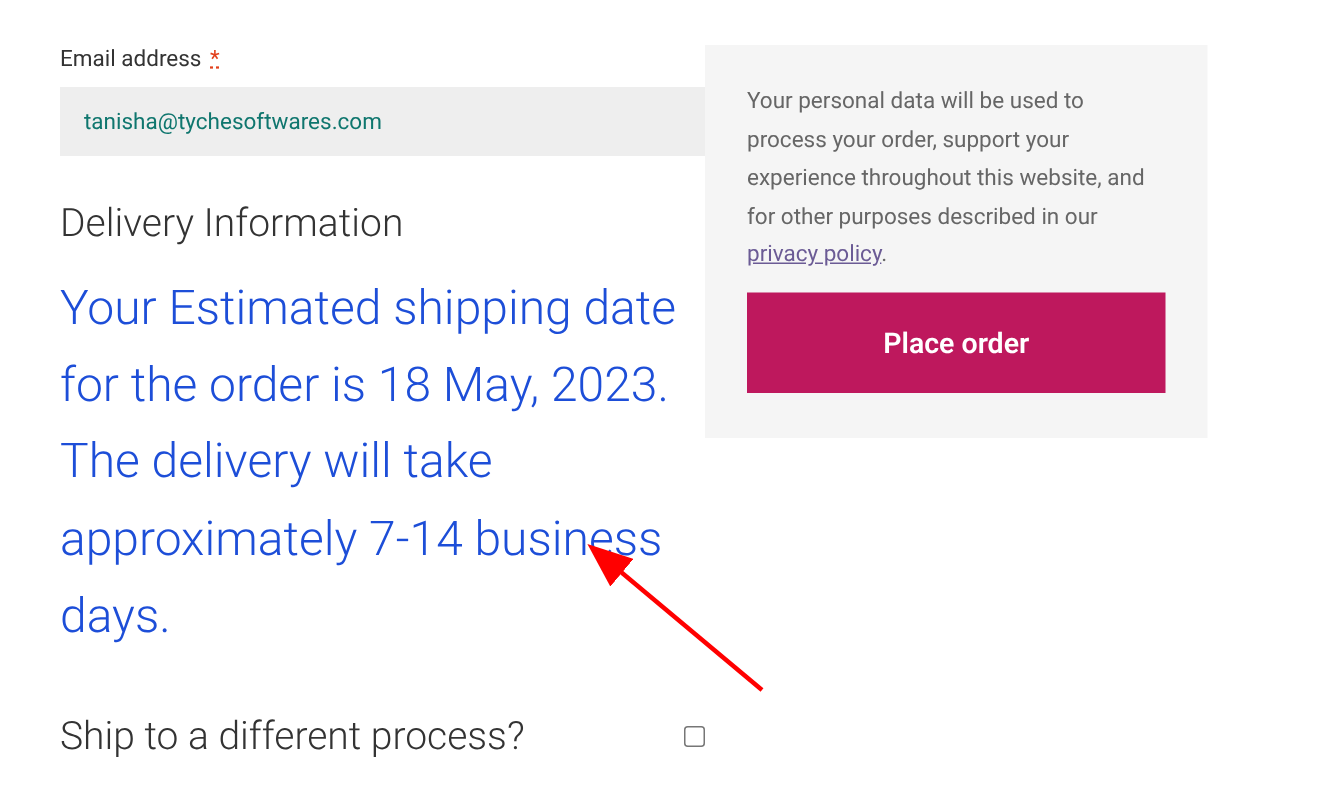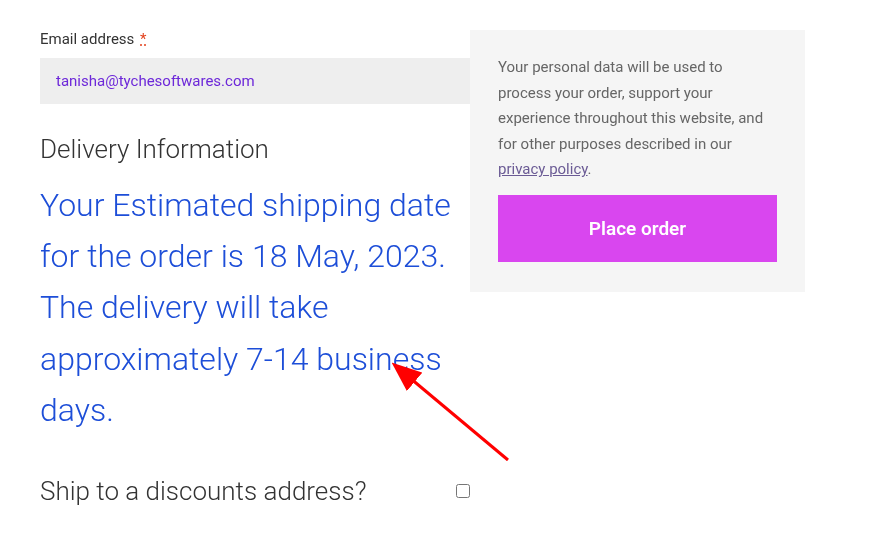--- a/index.html
+++ b/index.html
@@ -36,21 +36,21 @@
       color: #e2401c;
       text-decoration: underline dotted;
       margin-left: 2px;
     }
     .text-input {
       width: 100%;
       padding: 14px 16px;
       font-size: 15px;
       background: #eee;
       border: none;
-      color: #6d28d9;
+      color: #0f766e;
       font-family: inherit;
     }
     .section-heading {
       font-size: 26px;
       font-weight: 300;
       color: #333;
       margin-bottom: 16px;
     }
     .delivery-message {
       font-size: 32px;
@@ -102,21 +102,21 @@
       color: #666;
       margin-bottom: 12px;
     }
     .privacy-link {
       color: #6b5b95;
       text-decoration: underline;
     }
     .place-order-btn {
       display: block;
       width: 100%;
-      background: #d946ef;
+      background: #be185d;
       color: #fff;
       border: none;
       padding: 22px 10px;
       font-size: 19px;
       font-weight: 600;
       cursor: pointer;
       text-align: center;
       font-family: inherit;
     }
     .arrow-annotation {
@@ -139,21 +139,21 @@
         <span class="required">*</span>
       </label>
       <input type="text" class="text-input" value="tanisha@tychesoftwares.com" style="">
     </div>
 
     <h2 class="section-heading">Delivery Information</h2>
 
     <p class="delivery-message">Your Estimated shipping date for the order is 18 May, 2023. The delivery will take approximately 7-14 business days.</p>
 
     <div class="ship-row">
-      <span class="ship-label">Ship to a discounts address?</span>
+      <span class="ship-label">Ship to a different process?</span>
       <input type="checkbox" class="ship-checkbox" style="">
     </div>
 
   </div>
 
   <div class="right-col">
     <div class="sidebar-box">
 
 
       <p class="privacy-text">

